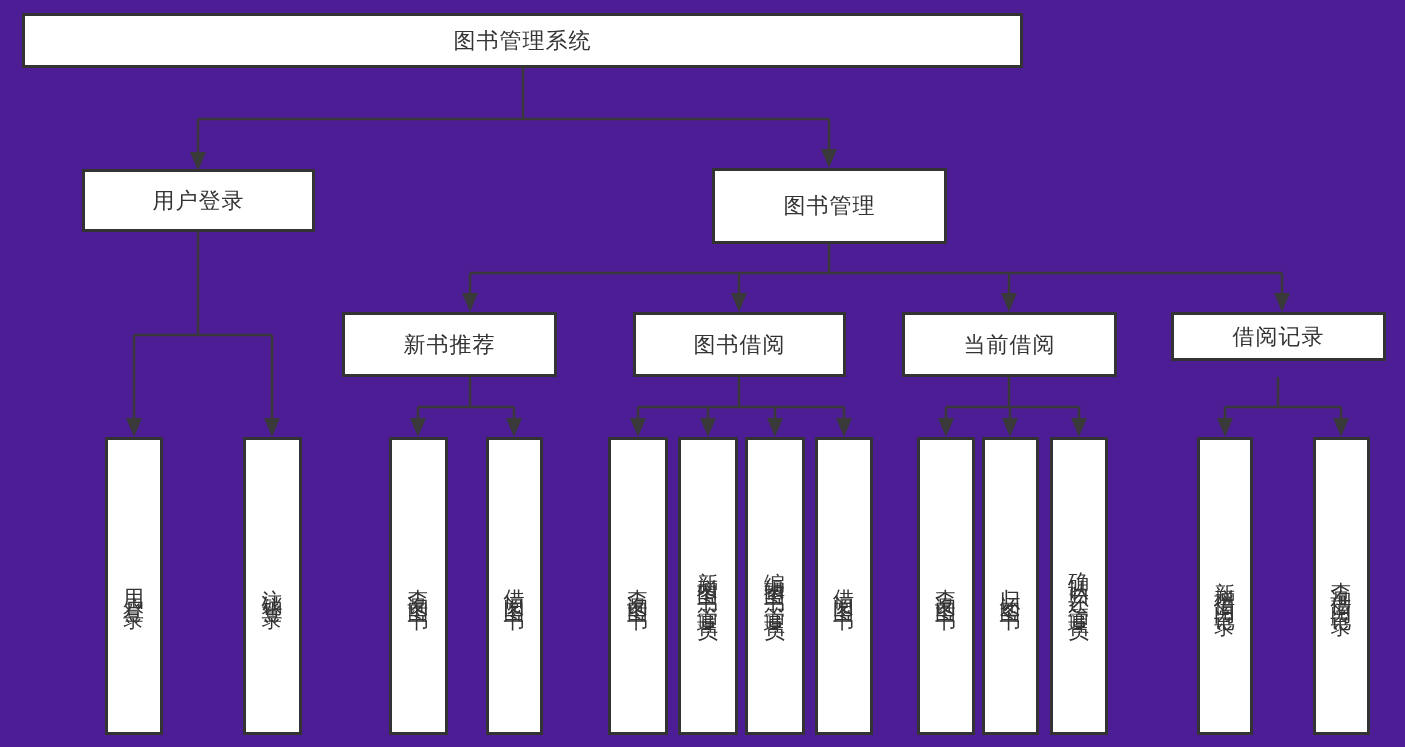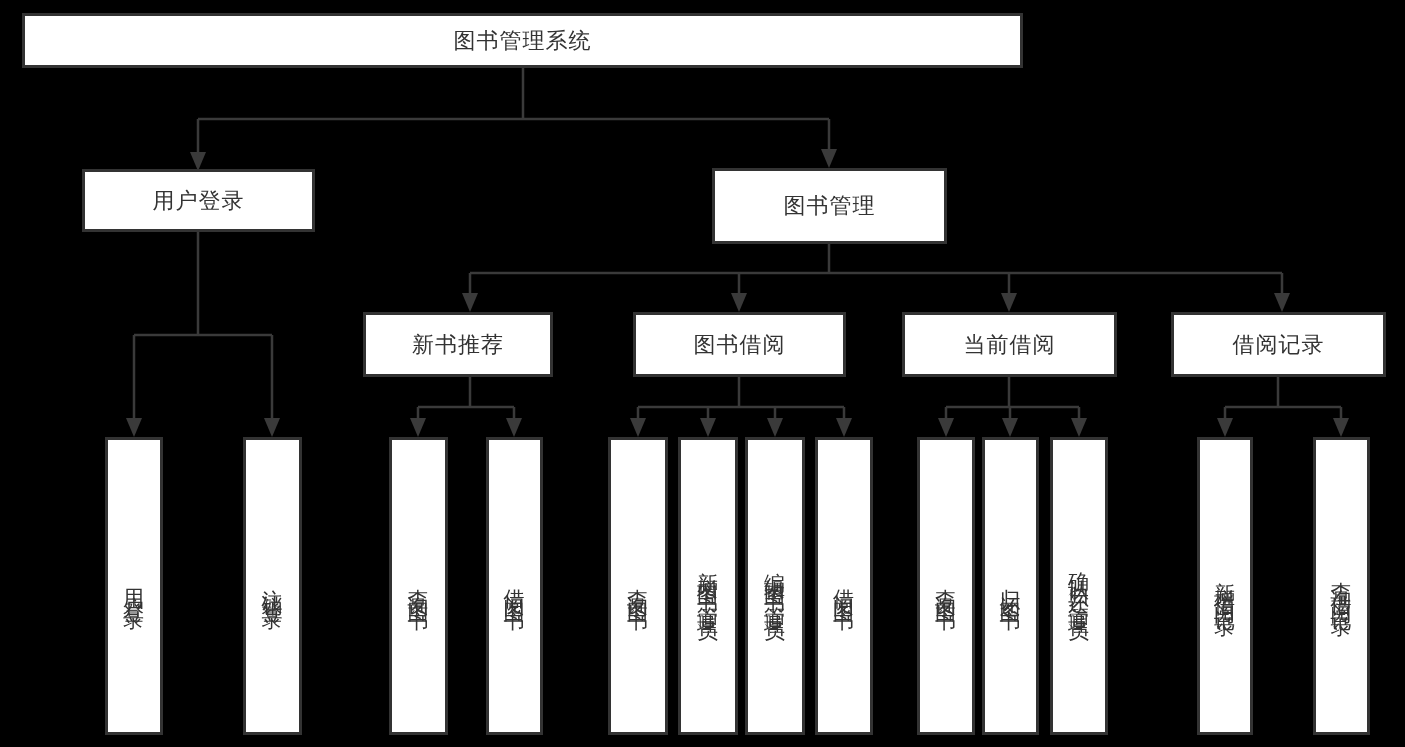--- a/index.html
+++ b/index.html
@@ -5,21 +5,21 @@
   html, body {
     margin: 0;
     padding: 0;
     background: #ffffff;
     font-family: "Liberation Sans", "DejaVu Sans", sans-serif;
   }
   .canvas {
     position: relative;
     width: 1405px;
     height: 747px;
-    background: #000000;
+    background: #4c1d95;
     overflow: hidden;
   }
   .connectors {
     position: absolute;
     left: 0;
     top: 0;
     z-index: 1;
   }
   .node {
     position: absolute;
@@ -106,30 +106,30 @@
     <span>图书管理系统</span>
   </div>
 
   <div class="node h" style="left:82px; top:169px; width:233px; height:63px;">
     <span>用户登录</span>
   </div>
   <div class="node h" style="left:712px; top:168px; width:235px; height:76px;">
     <span>图书管理</span>
   </div>
 
-  <div class="node h" style="left:363px; top:312px; width:190px; height:65px;">
+  <div class="node h" style="left:342px; top:312px; width:215px; height:65px;">
     <span>新书推荐</span>
   </div>
   <div class="node h" style="left:633px; top:312px; width:213px; height:65px;text-align:right;">
     <span>图书借阅</span>
   </div>
   <div class="node h" style="left:902px; top:312px; width:215px; height:65px;">
     <span>当前借阅</span>
   </div>
-  <div class="node h" style="left:1171px; top:312px; width:215px; height:65px;">
+  <div class="node h" style="left:1171px; top:312px; width:215px; height:49px;">
     <span>借阅记录</span>
   </div>
 
   <div class="node v" style="left:105px; top:437px; width:58px; height:298px;">
     <span class="vtext">用户登录</span>
   </div>
   <div class="node v" style="left:243px; top:437px; width:59px; height:298px;">
     <span class="vtext">注销登录</span>
   </div>
 

